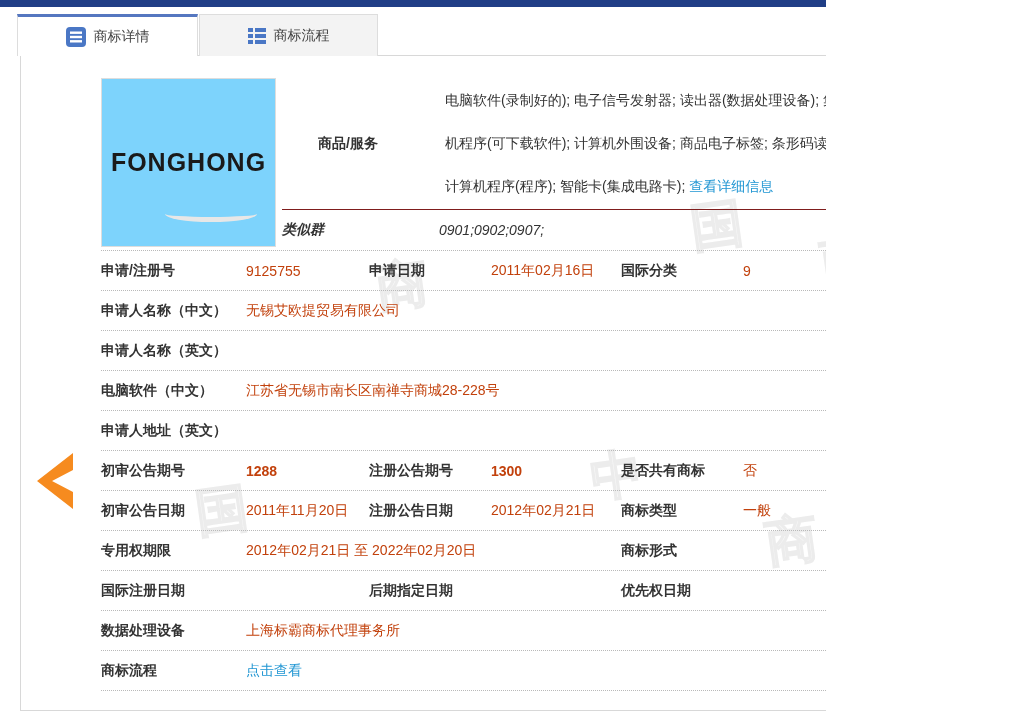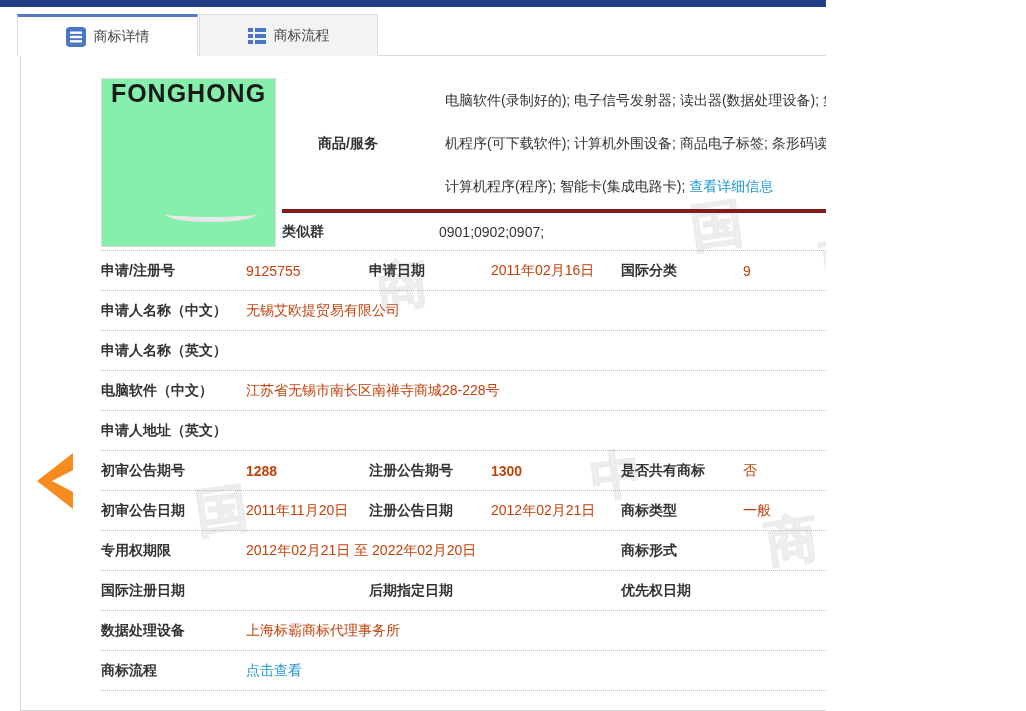--- a/index.html
+++ b/index.html
@@ -23,30 +23,30 @@
     background:#fff; border:1px solid #d8d8d8; overflow:hidden; }
 
   
   .wm { position:absolute; font-size:52px; font-weight:bold; color:rgba(0,0,0,0.02);
     -webkit-text-stroke:1.5px #ececec; transform:rotate(-8deg); pointer-events:none; z-index:0; }
 
   .content { position:relative; z-index:1; }
 
   
   .top-section { display:flex; padding:22px 83px 0 80px; }
-  .logo-box { width:175px; height:169px; border:1px solid #ddd; background:#86efac; flex:none;
-    display:flex; align-items:flex-start; justify-content:center; position:relative; }
+  .logo-box { width:175px; height:169px; border:1px solid #ddd; background:#7dd3fc; flex:none;
+    display:flex; align-items:center; justify-content:center; position:relative; }
   .logo-text { font-size:25px; font-weight:800; letter-spacing:1px; color:#1a1a1a; }
   .logo-swoosh { position:absolute; right:18px; bottom:24px; width:92px; height:16px;
     border-bottom:5px solid #e7e7e7; border-radius:50%; }
   .top-right { flex:1; margin-left:6px; display:flex; flex-direction:column; }
   .goods-row { display:flex; min-height:131px; }
   .goods-label { width:127px; flex:none; font-weight:bold; font-size:14px; display:flex; align-items:center;margin-left:36px; }
   .goods-text { flex:1; font-size:14px; line-height:43px; padding-top:1px; }
-  .similar-row { border-top:4px solid #7f1d1d; height:41px; display:flex; align-items:center; }
+  .similar-row { border-top:1px solid #7f1d1d; height:41px; display:flex; align-items:center;font-style:italic; }
   .similar-label { width:157px; flex:none; font-weight:bold; font-size:14px; }
   .similar-value { font-size:14px; }
   .section-sep { margin:0 83px 0 80px; border-bottom:1px dotted #b9b9b9; }
 
   
   .tbl { margin:0 83px 0 80px; }
   .trow { display:grid; grid-template-columns:145px 123px 122px 130px 122px 1fr;
     min-height:40px; align-items:center; border-bottom:1px dotted #b9b9b9; font-size:14px; }
   .lbl { font-weight:bold; color:#333; }
   .val { color:#c2410c; }

